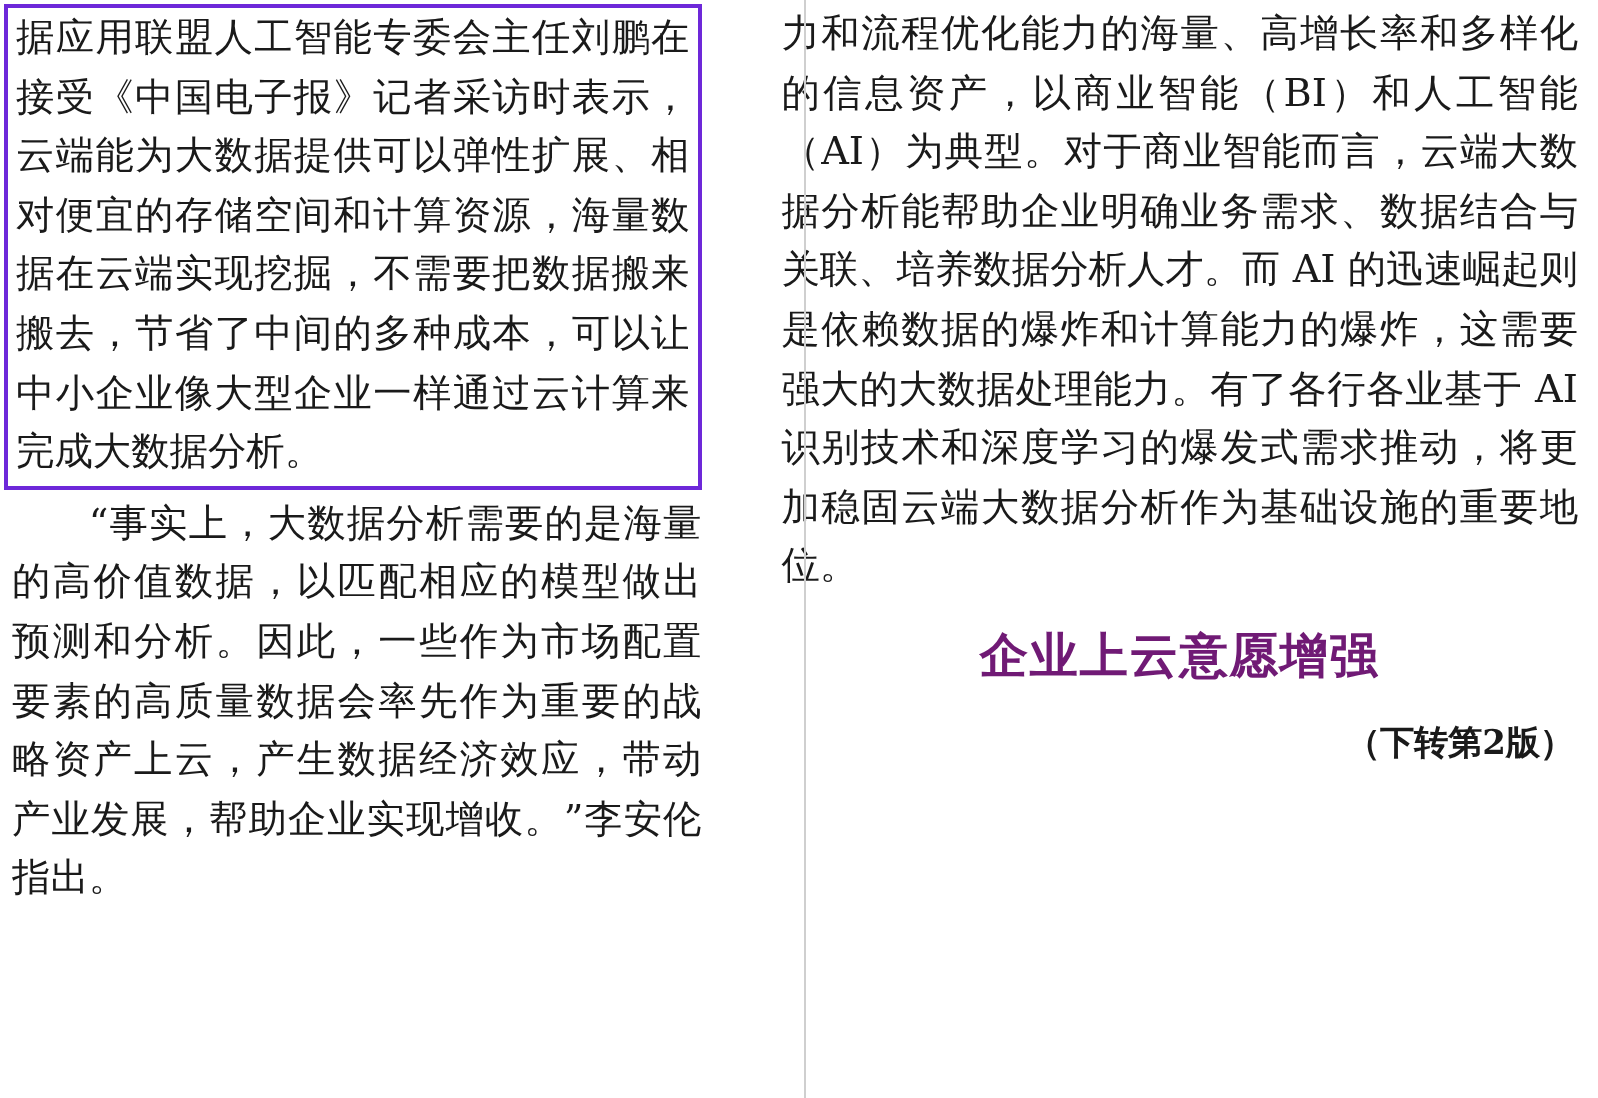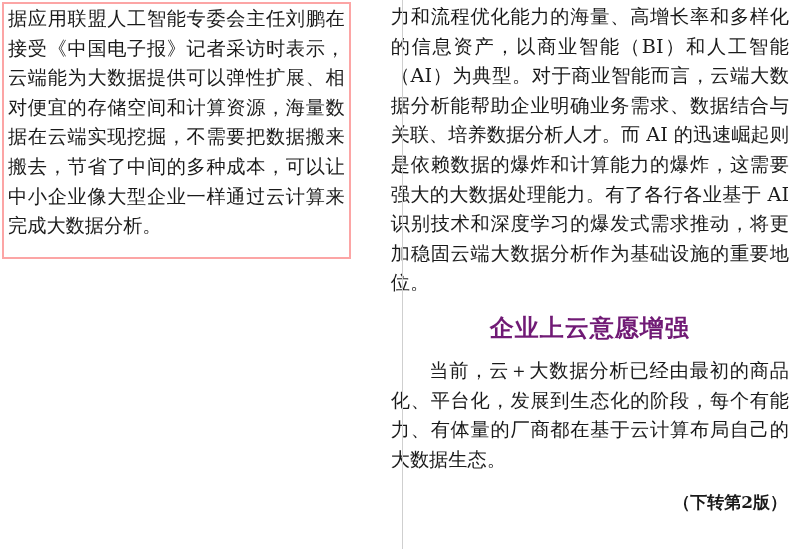--- a/index.html
+++ b/index.html
@@ -52,23 +52,23 @@
     font-size: 19.2px;
     line-height: 29.6px;
     text-align: justify;
     text-justify: inter-ideograph;
     letter-spacing: 0px;
   }
   p.indent {
     text-indent: 2em;
   }
   .boxed {
-    border: 2px solid #fca5a5;
+    border: 2px solid #6d28d9;
     box-sizing: border-box;
-    padding: 0 4px 16px 4px;
+    padding: 0 4px 2px 4px;
     margin: 0 0 2px -4px;
   }
   .boxed p.para {
     margin: 0;
   }
   h2.section-heading {
     font-family: "DejaVu Sans", "Liberation Sans", sans-serif;
     font-size: 24px;
     font-weight: bold;
     text-align: center;
@@ -90,25 +90,25 @@
 <body>
 
 <div class="page">
   <div class="columns">
 
     <div class="col col-left">
       <div class="spacer-top"></div>
       <div class="boxed">
         <p class="para">据应用联盟人工智能专委会主任刘鹏在接受《中国电子报》记者采访时表示，云端能为大数据提供可以弹性扩展、相对便宜的存储空间和计算资源，海量数据在云端实现挖掘，不需要把数据搬来搬去，节省了中间的多种成本，可以让中小企业像大型企业一样通过云计算来完成大数据分析。</p>
       </div>
+      <p class="para indent">“事实上，大数据分析需要的是海量的高价值数据，以匹配相应的模型做出预测和分析。因此，一些作为市场配置要素的高质量数据会率先作为重要的战略资产上云，产生数据经济效应，带动产业发展，帮助企业实现增收。”李安伦指出。</p>
     </div>
 
     <div class="col col-right">
       <div class="spacer-top"></div>
       <p class="para">力和流程优化能力的海量、高增长率和多样化的信息资产，以商业智能（BI）和人工智能（AI）为典型。对于商业智能而言，云端大数据分析能帮助企业明确业务需求、数据结合与关联、培养数据分析人才。而 AI 的迅速崛起则是依赖数据的爆炸和计算能力的爆炸，这需要强大的大数据处理能力。有了各行各业基于 AI 识别技术和深度学习的爆发式需求推动，将更加稳固云端大数据分析作为基础设施的重要地位。</p>
       <h2 class="section-heading">企业上云意愿增强</h2>
-      <p class="para indent">当前，云＋大数据分析已经由最初的商品化、平台化，发展到生态化的阶段，每个有能力、有体量的厂商都在基于云计算布局自己的大数据生态。</p>
       <div class="jump-note">（下转第2版）</div>
     </div>
 
   </div>
   <div class="col-divider"></div>
 </div>
 
 </body></html>

